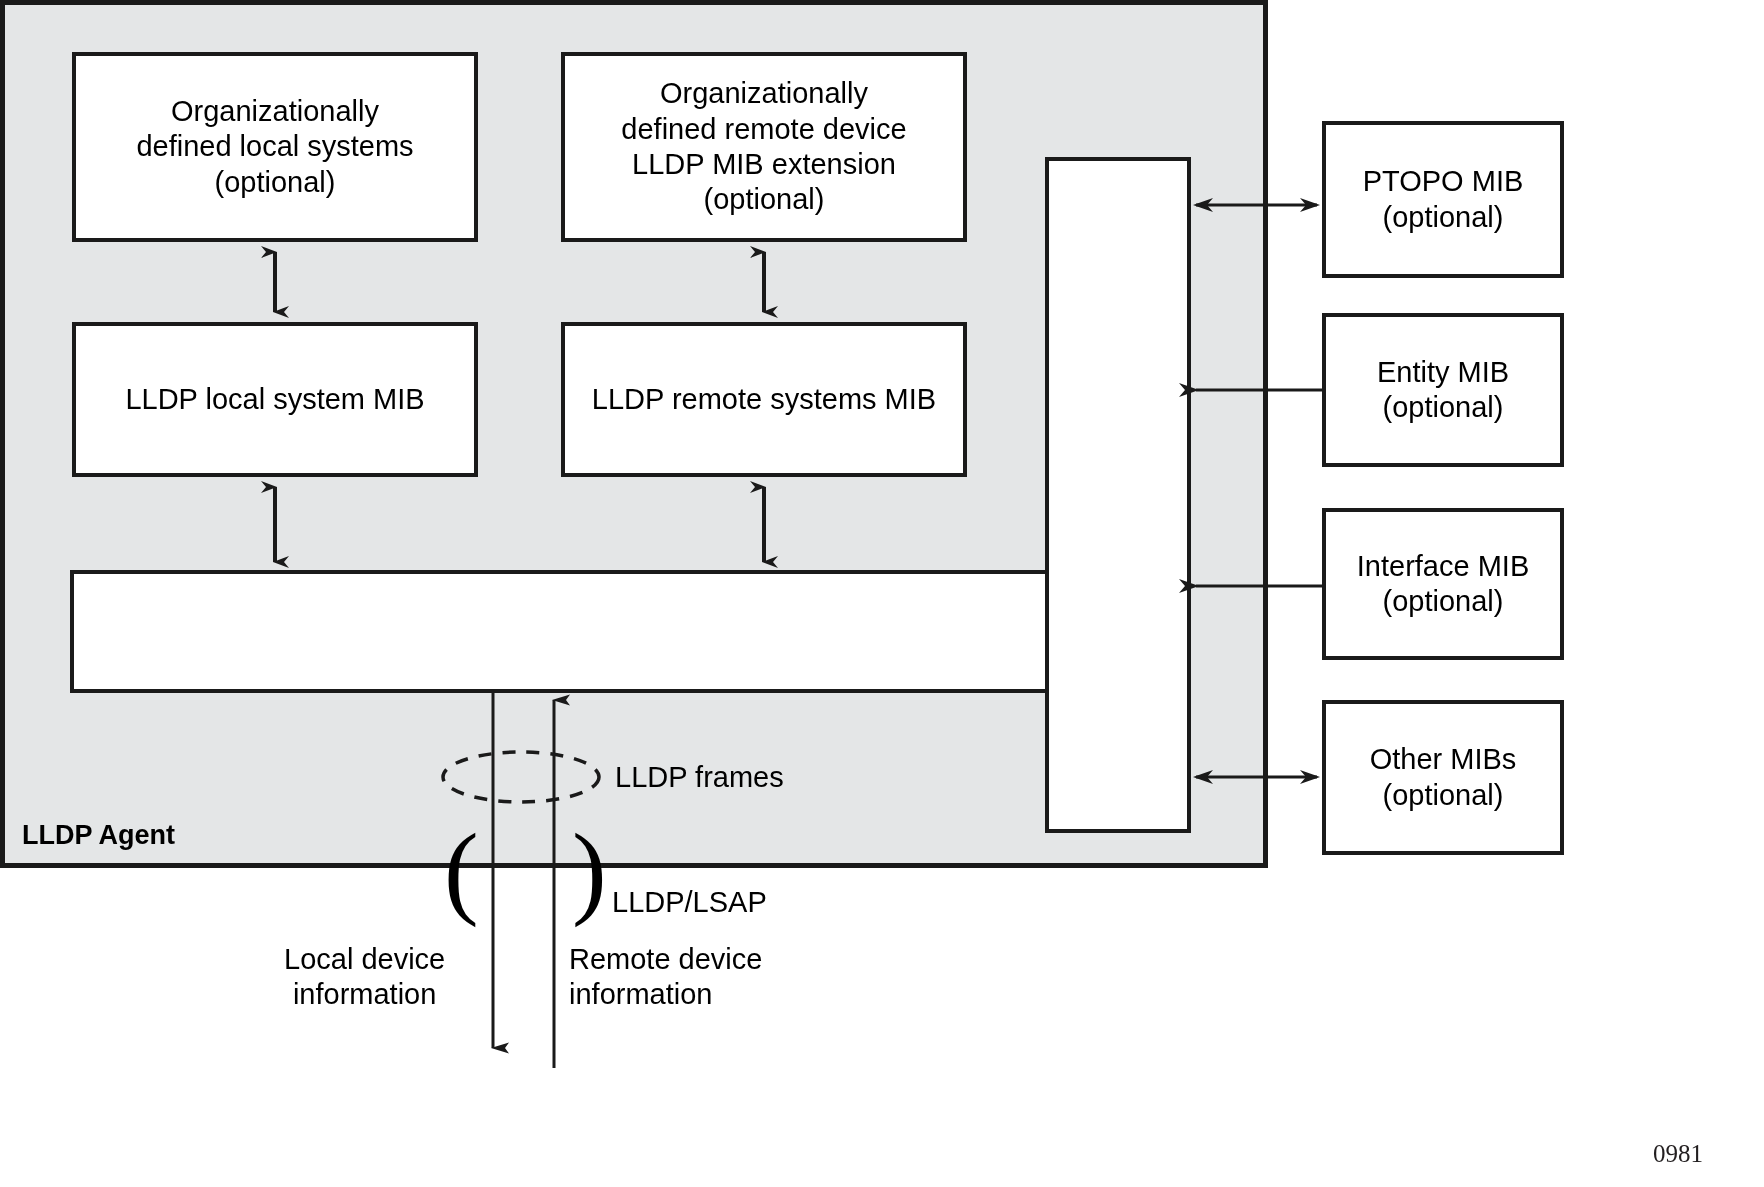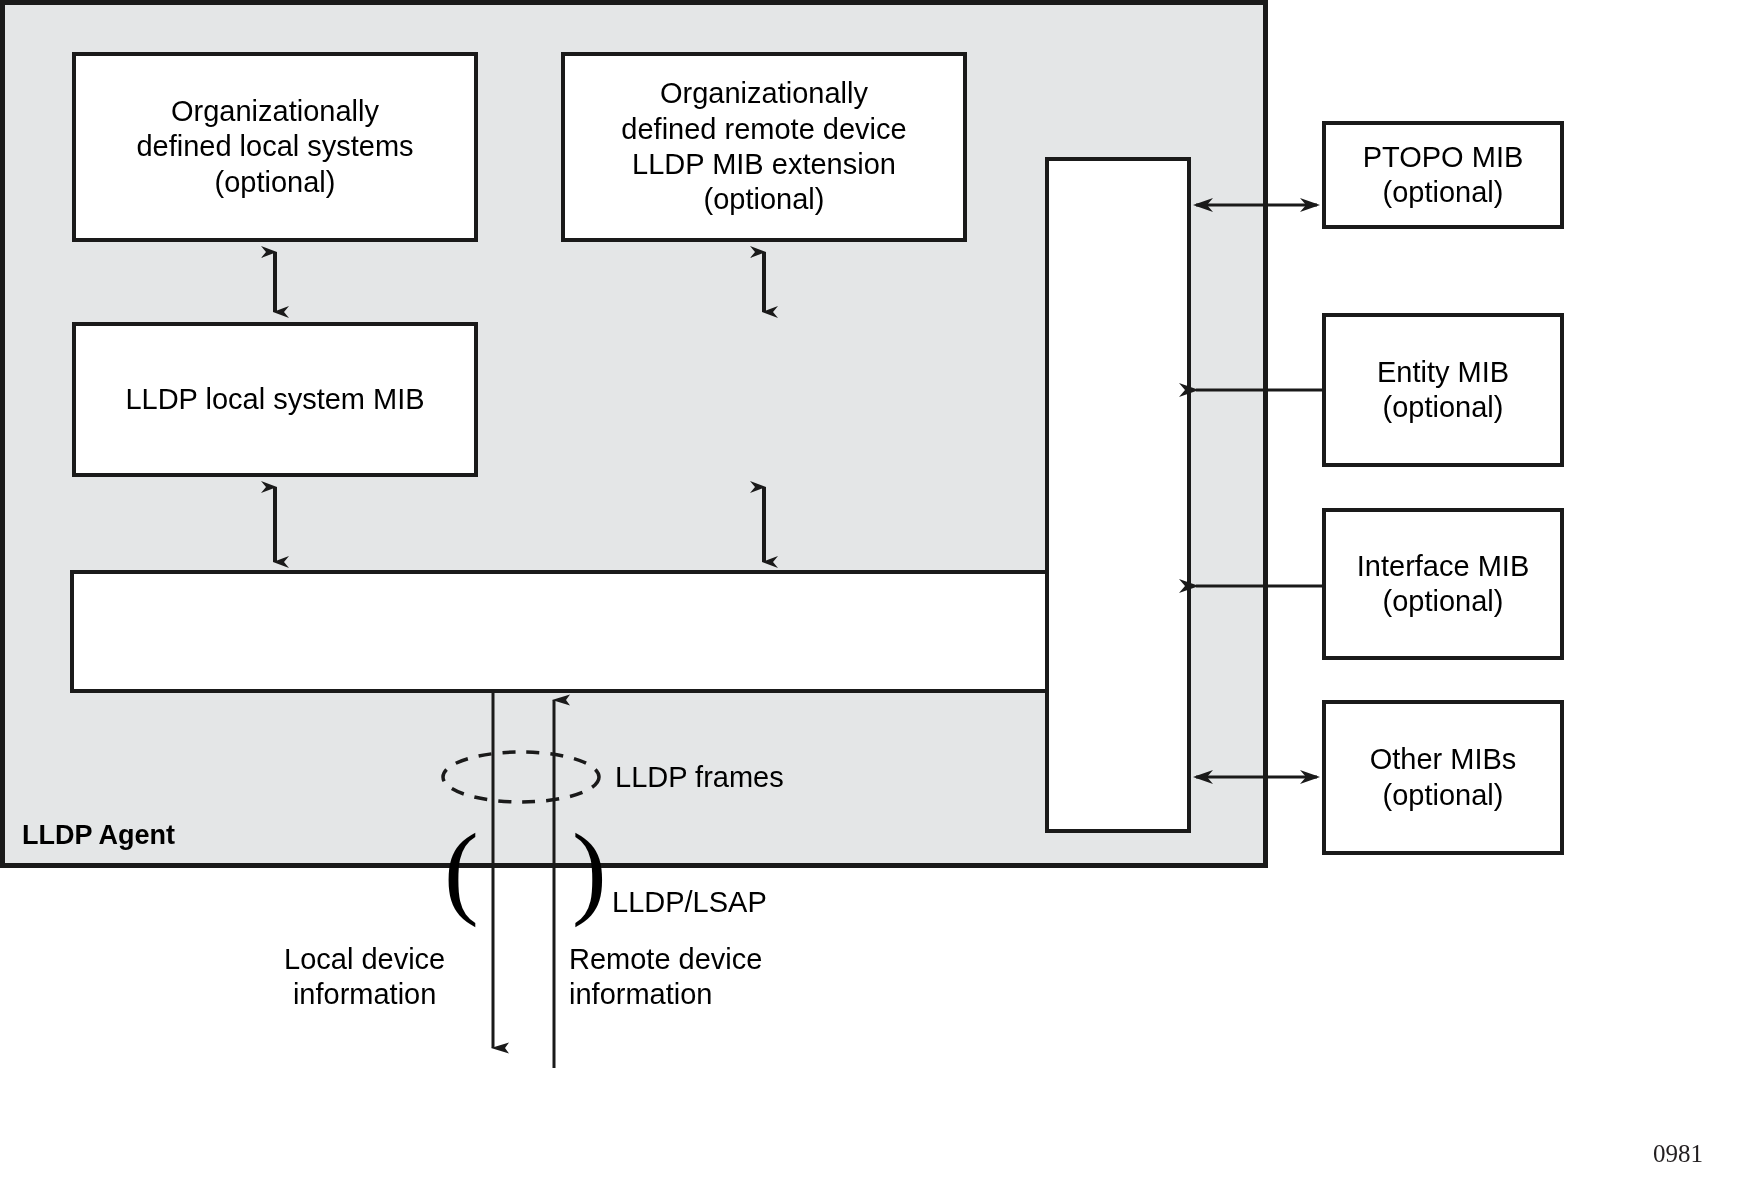--- a/index.html
+++ b/index.html
@@ -60,21 +60,21 @@
 
   
   #box-local-ext   { left: 72px;  top: 52px;  width: 406px; height: 190px; }
   #box-remote-ext  { left: 561px; top: 52px;  width: 406px; height: 190px; }
   #box-local-mib   { left: 72px;  top: 322px; width: 406px; height: 155px; }
   #box-remote-mib  { left: 561px; top: 322px; width: 406px; height: 155px; }
   #box-lldp-core   { left: 70px;  top: 570px; width: 1120px; height: 123px; }
   #box-mib-bridge  { left: 1045px; top: 157px; width: 146px; height: 676px; }
 
   
-  #box-ptopo     { left: 1322px; top: 121px; width: 242px; height: 108px; }
+  #box-ptopo     { left: 1322px; top: 121px; width: 242px; height: 157px; }
   #box-entity    { left: 1322px; top: 313px; width: 242px; height: 154px; }
   #box-interface { left: 1322px; top: 508px; width: 242px; height: 152px; }
   #box-other     { left: 1322px; top: 700px; width: 242px; height: 155px; }
 
   
   #connectors {
     position: absolute;
     left: 0;
     top: 0;
     width: 1764px;
@@ -146,20 +146,25 @@
       <span>(optional)</span>
     </div>
   </div>
 
   <div class="box" id="box-local-mib">
     <div class="lines">
       <span>LLDP local system MIB</span>
     </div>
   </div>
 
+  <div class="box" id="box-remote-mib">
+    <div class="lines">
+      <span>LLDP remote systems MIB</span>
+    </div>
+  </div>
 
   <div class="box" id="box-ptopo">
     <div class="lines">
       <span>PTOPO MIB</span>
       <span>(optional)</span>
     </div>
   </div>
 
   <div class="box" id="box-entity">
     <div class="lines">

